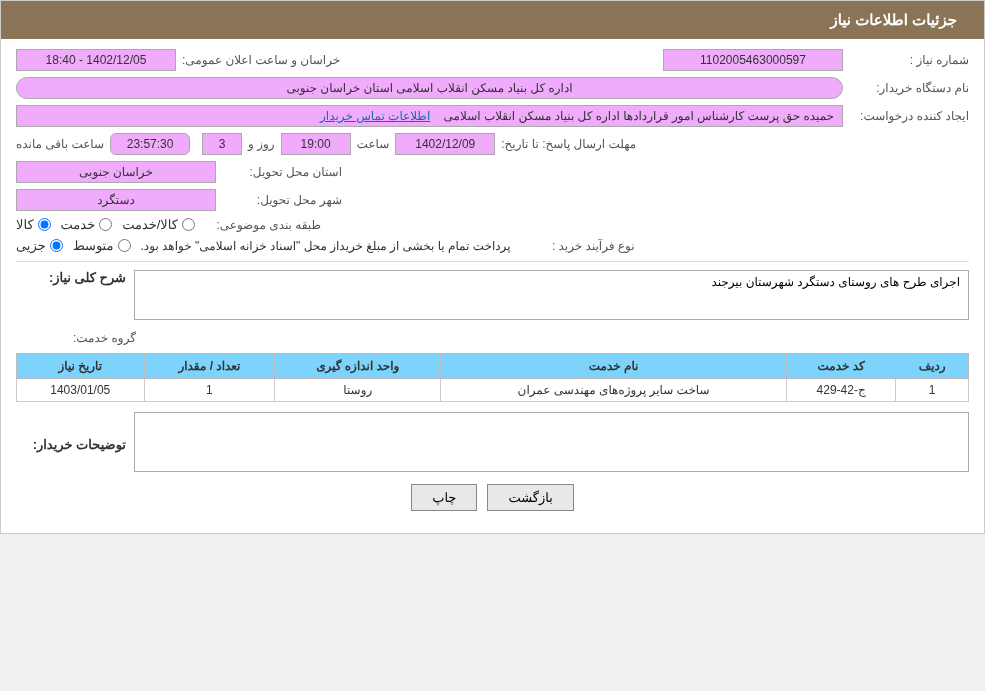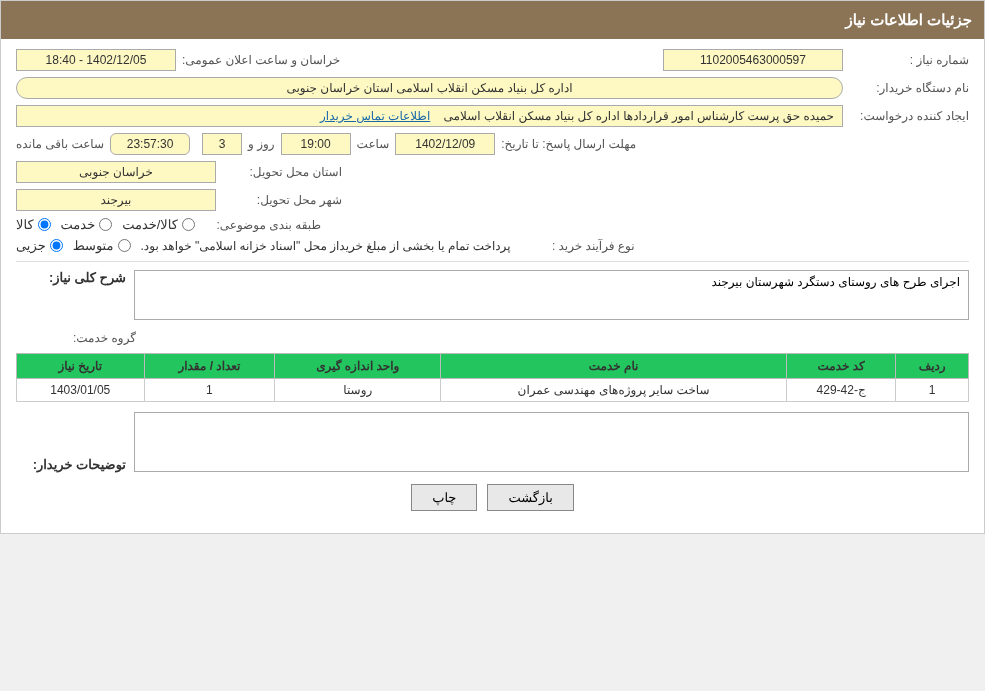--- a/index.html
+++ b/index.html
@@ -13,21 +13,21 @@
     .page-wrapper {
       max-width: 985px;
       margin: 0 auto;
       background: #fff;
       border: 1px solid #ccc;
     }
     .header-bar {
       background: #8b7355;
       color: #fff;
       text-align: right;
-      padding: 10px 12px;
+      padding: 10px 27px;
       font-size: 15px;
       font-weight: bold;
     }
     .content {
       padding: 10px 15px;
     }
     .info-row {
       display: flex;
       align-items: center;
       margin-bottom: 6px;
@@ -35,21 +35,21 @@
     }
     .label {
       color: #555;
       white-space: nowrap;
       min-width: 120px;
       text-align: right;
       font-size: 12px;
     }
     .value-box {
       border: 1px solid #aaa;
-      background: #fef9c3;
+      background: #f0abfc;
       padding: 3px 8px;
       min-height: 22px;
       font-size: 12px;
       text-align: center;
     }
     .value-box-wide {
       flex: 1;
     }
     .section-divider {
       height: 1px;
@@ -112,37 +112,37 @@
       gap: 8px;
       margin-bottom: 6px;
     }
     table.services-table {
       width: 100%;
       border-collapse: collapse;
       font-size: 12px;
       margin-top: 4px;
     }
     table.services-table th {
-      background: #22c55e;
+      background: #7dd3fc;
       border: 1px solid #bbb;
       padding: 5px 8px;
       text-align: center;
       font-weight: bold;
     }
     table.services-table td {
       border: 1px solid #ccc;
       padding: 4px 8px;
       text-align: center;
     }
     table.services-table tr:nth-child(even) td {
       background: #f9f9f9;
     }
     .buyer-desc-row {
       display: flex;
-      align-items: flex-end;
+      align-items: center;
       gap: 8px;
       margin-top: 8px;
     }
     .buyer-desc-box {
       flex: 1;
       border: 1px solid #aaa;
       min-height: 60px;
       background: #fff;
     }
     .buttons-row {
@@ -213,21 +213,21 @@
       <span class="inline-label">ساعت باقی مانده</span>
     </div>
 
     <div class="info-row" style="justify-content: flex-end;">
       <span class="label">استان محل تحویل:</span>
       <div class="value-box" style="min-width:200px;">خراسان جنوبی</div>
     </div>
 
     <div class="info-row" style="justify-content: flex-end;">
       <span class="label">شهر محل تحویل:</span>
-      <div class="value-box" style="min-width:200px;">بیرجند</div>
+      <div class="value-box" style="min-width:200px;">دستگرد</div>
     </div>
 
     <div class="info-row" style="justify-content: flex-end;">
       <span class="label">طبقه بندی موضوعی:</span>
       <div class="radio-group">
         <div class="radio-item">
           <input type="radio" name="category" style="">
           <span>کالا/خدمت</span>
         </div>
         <div class="radio-item">

